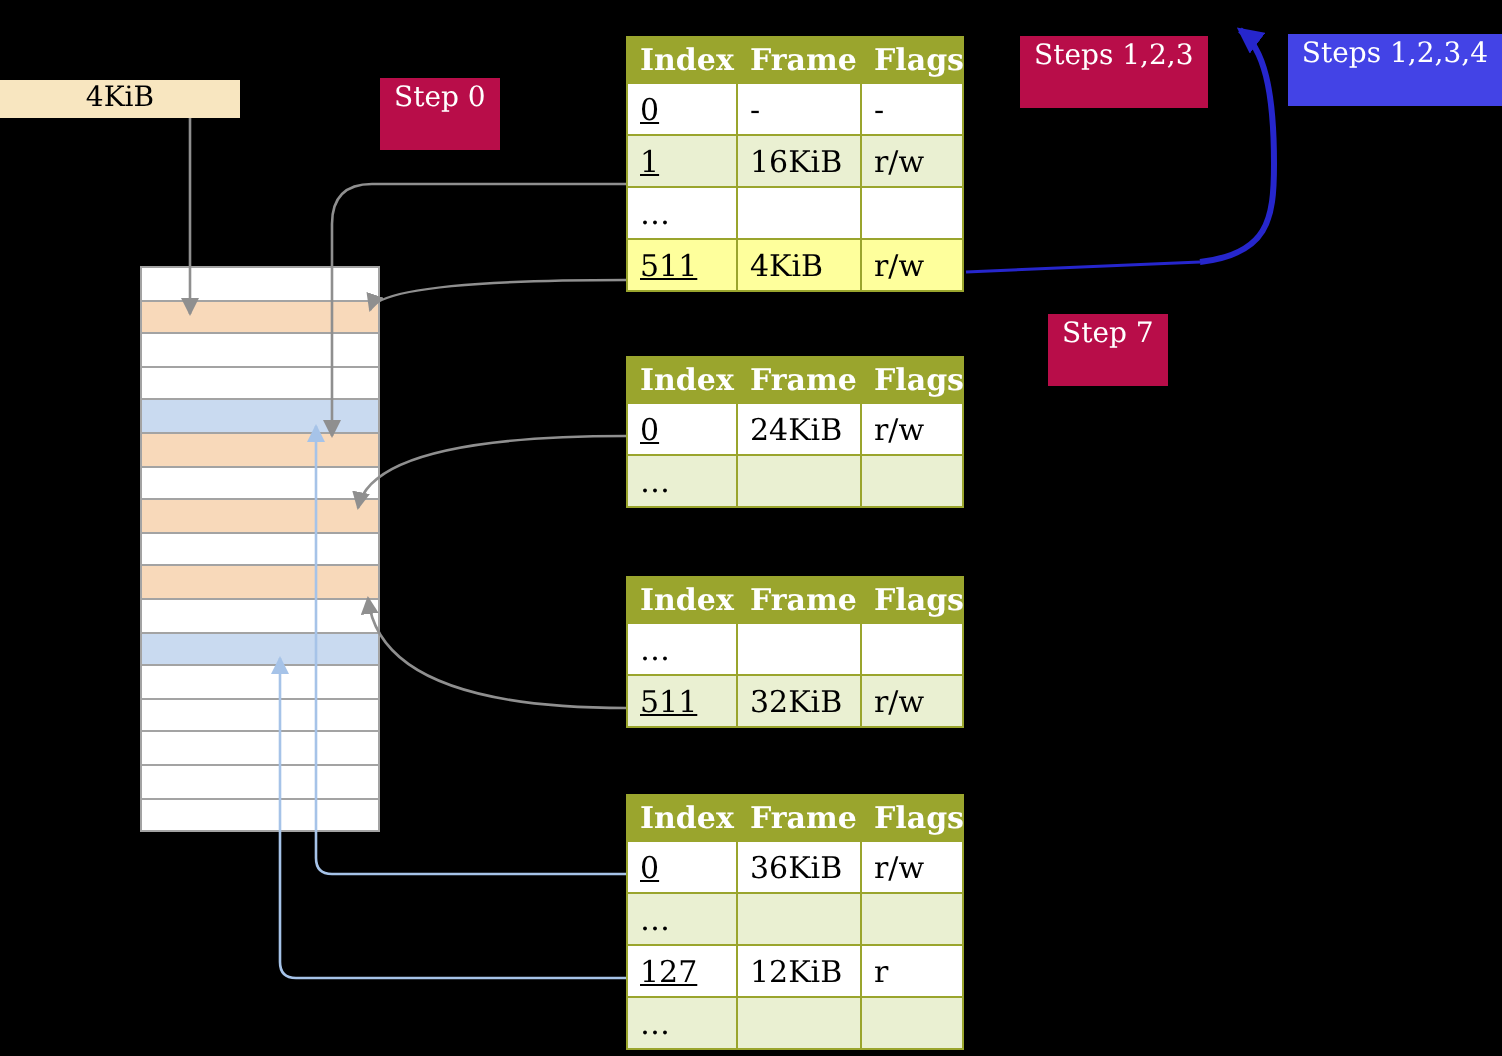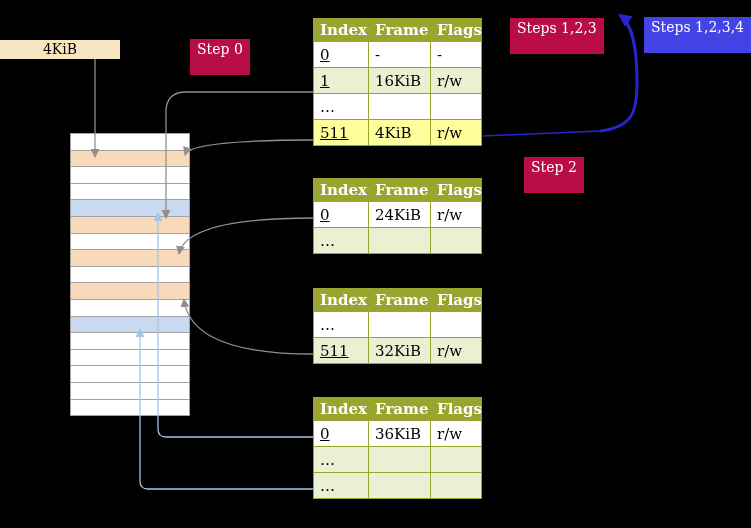--- a/index.html
+++ b/index.html
@@ -88,21 +88,21 @@
 </head>
 <body>
 
 <div id="stage">
 
   <div id="frame-size">4KiB</div>
 
   <div id="badge-step0" class="badge crimson">Step 0</div>
   <div id="badge-steps123" class="badge crimson">Steps 1,2,3</div>
   <div id="badge-steps1234" class="badge blue">Steps 1,2,3,4</div>
-  <div id="badge-step4" class="badge crimson">Step 2</div>
+  <div id="badge-step4" class="badge crimson">Step 7</div>
 
   <div id="memory-column">
       <div class="mem-row white"></div>
       <div class="mem-row peach"></div>
       <div class="mem-row white"></div>
       <div class="mem-row white"></div>
       <div class="mem-row blue"></div>
       <div class="mem-row peach"></div>
       <div class="mem-row white"></div>
       <div class="mem-row peach"></div>
@@ -224,20 +224,25 @@
     <tbody>
       <tr class="white">
         <td class="idx-u">0</td>
         <td>36KiB</td>
         <td>r/w</td>
       </tr>
       <tr class="green">
         <td>…</td>
         <td></td>
         <td></td>
+      </tr>
+      <tr class="white">
+        <td class="idx-u">127</td>
+        <td>12KiB</td>
+        <td>r</td>
       </tr>
       <tr class="green">
         <td>…</td>
         <td></td>
         <td></td>
       </tr>
     </tbody>
   </table>
 
   <svg id="arrows" width="751" height="528" viewBox="0 0 751 528">

